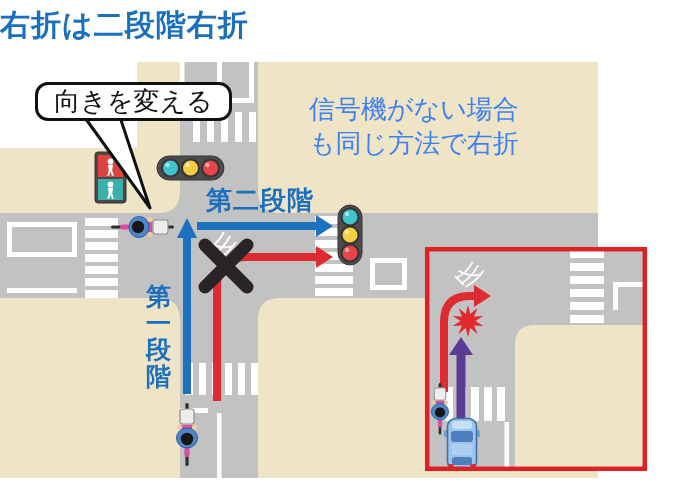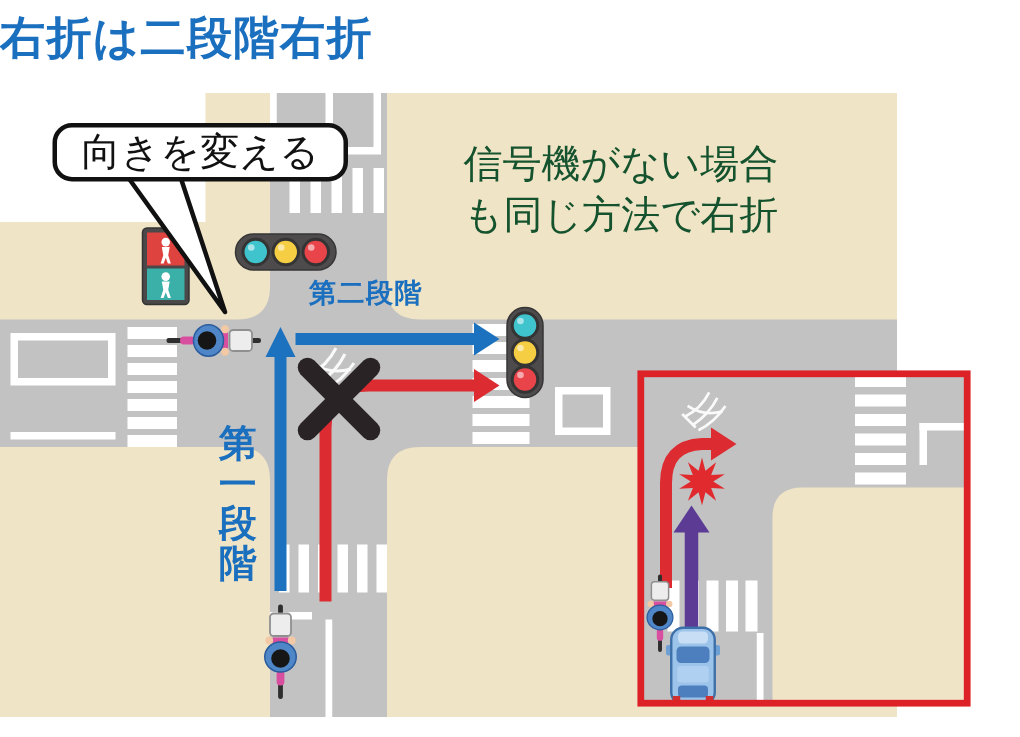--- a/index.html
+++ b/index.html
@@ -7,29 +7,29 @@
     position:relative;width:680px;height:491px;background:#ffffff;overflow:hidden;
     font-family:"Liberation Sans","DejaVu Sans",sans-serif;
   }
   #diagram-svg{position:absolute;left:0;top:0;z-index:1;}
   .txt{position:absolute;z-index:2;white-space:pre-line;}
   #title{
     left:0;top:5px;width:680px;text-align:left;
     font-size:30px;font-weight:bold;color:#1A6FBF;letter-spacing:1px;
   }
   #note{
-    left:309px;top:92px;font-size:26px;line-height:34px;color:#14532d;
+    left:309px;top:92px;font-size:26px;line-height:34px;color:#3b82f6;
   }
   #bubble{
     left:8px;top:82px;width:191px;height:33px;background:#fff;
     border:3.5px solid #111;border-radius:13px;text-align:center;
     font-size:26px;line-height:32px;color:#111;font-weight:500;z-index:3;margin-left:27px;
   }
   #stage2-label{
-    left:206px;top:183px;font-size:18px;font-weight:bold;color:#1A6FBF;letter-spacing:1px;
+    left:206px;top:183px;font-size:26px;font-weight:bold;color:#1A6FBF;letter-spacing:1px;
   }
   #stage1-label{
     left:146px;top:247px;width:27px;font-size:25px;font-weight:bold;color:#1A6FBF;
     word-break:break-all;line-height:26.5px;margin-top:36px;
   }
   #inset-warning{
     left:520px;top:349px;font-size:24px;font-weight:bold;color:#E8333B;line-height:27px;
     text-shadow:-2px -2px 0 #fff,2px -2px 0 #fff,-2px 2px 0 #fff,2px 2px 0 #fff,
                  0 -2px 0 #fff,0 2px 0 #fff,-2px 0 0 #fff,2px 0 0 #fff;
   }

